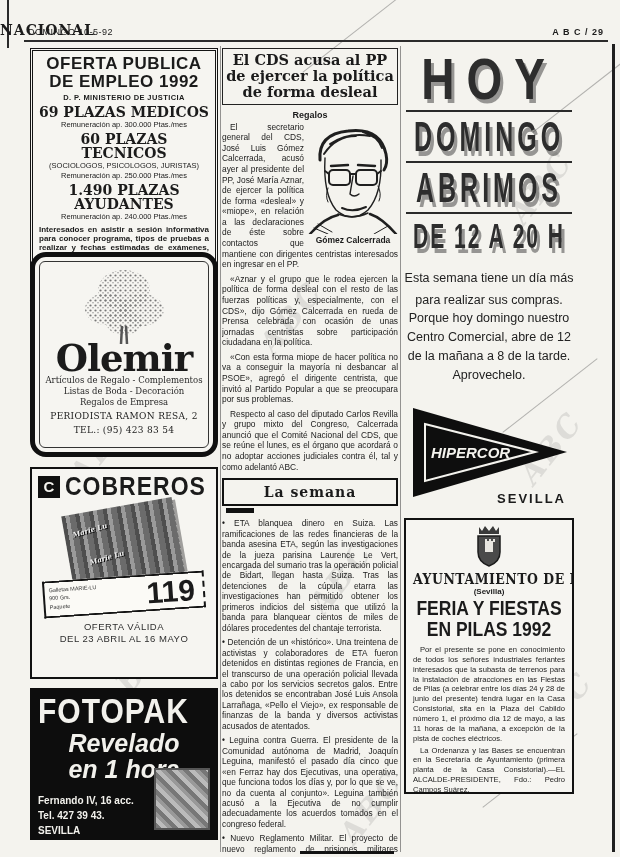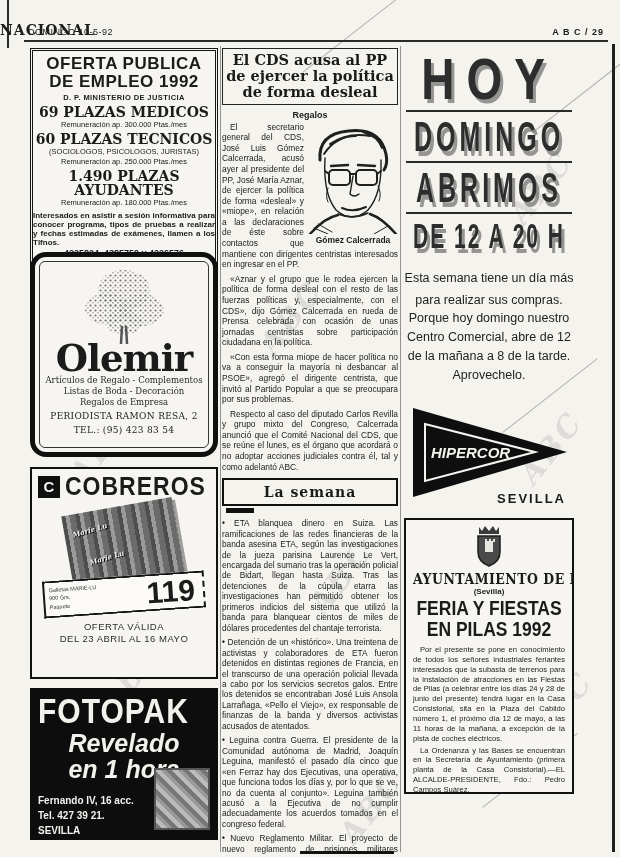--- a/index.html
+++ b/index.html
@@ -19,21 +19,21 @@
   .hdr-date { position:absolute; left:28px; top:27px; font-size:9px; letter-spacing:.5px; }
   .hdr-section { position:absolute; left:0; right:0; top:22px; text-align:left;
                  font:bold 14px "DejaVu Serif",serif; letter-spacing:1px; }
   .hdr-page { position:absolute; right:16px; top:27px; font-size:9px; font-weight:bold; letter-spacing:1px; }
   .hdr-rule { position:absolute; left:24px; right:12px; top:40px; border-top:2px solid #2b2b2b; }
 
   
   .adbox { position:absolute; left:30px; width:188px; box-sizing:border-box; }
 
   .empleo { top:48px; height:220px; border:3px double #141414; background:#f6f5f1;
-            padding:4px 0; text-align:center; }
+            padding:4px 6px; text-align:center; }
   .empleo .t1 { font-size:17px; font-weight:bold; letter-spacing:.5px; line-height:1.05; }
   .empleo .sub { font-size:7.5px; font-weight:bold; margin-top:2px; letter-spacing:.4px; }
   .empleo .plaza { font:bold 14px "DejaVu Serif",serif; margin-top:3px; line-height:1; }
   .empleo .det { font-size:7.5px; margin-top:1px; }
   .empleo .note { font-size:7.5px; margin-top:1px; }
   .empleo .foot { font-size:8px; font-weight:bold; text-align:justify; margin-top:4px; line-height:1.15; }
   .empleo .phones { font-size:9px; font-weight:bold; margin-top:1px; text-align:center; }
 
   .olemir { top:252px; height:205px; border:5px solid #101010; border-radius:16px;
             background:#f6f5f1; padding:4px; }
@@ -143,21 +143,21 @@
   <div class="adbox empleo">
     <div class="t1">OFERTA PUBLICA</div>
     <div class="t1">DE EMPLEO 1992</div>
     <div class="sub">D. P. MINISTERIO DE JUSTICIA</div>
     <div class="plaza">69 PLAZAS MEDICOS</div>
     <div class="det">Remuneración ap. 300.000 Ptas./mes</div>
     <div class="plaza">60 PLAZAS TECNICOS</div>
     <div class="note">(SOCIOLOGOS, PSICOLOGOS, JURISTAS)</div>
     <div class="det">Remuneración ap. 250.000 Ptas./mes</div>
     <div class="plaza">1.490 PLAZAS AYUDANTES</div>
-    <div class="det">Remuneración ap. 180.000 Ptas./mes</div>
+    <div class="det">Remuneración ap. 240.000 Ptas./mes</div>
     <div class="foot">Interesados en asistir a sesión informativa para conocer programa, tipos de pruebas a realizar y fechas estimadas de exámenes, llamen a los Tlfnos.</div>
     <div class="phones">4225824, 4385750 y 4226576</div>
   </div>
 
   <div class="adbox olemir">
     <div class="inner">
       <svg width="110" height="82" viewBox="0 0 110 82">
         <defs>
           <pattern id="dots" width="5" height="5" patternUnits="userSpaceOnUse">
             <circle cx="1.5" cy="1.5" r="1.1" fill="#777"></circle>
@@ -203,21 +203,21 @@
   </div>
 
   <div class="adbox fotopak">
     <div class="fp-brand">FOTOPAK</div>
     <div class="fp-tag">
       <div>Revelado</div>
       <div>en 1 hora</div>
     </div>
     <div class="fp-small">
       <div>Fernando IV, 16 acc.</div>
-      <div>Tel. 427 39 21.</div>
+      <div>Tel. 427 39 43.</div>
       <div>SEVILLA</div>
     </div>
     <div class="film"></div>
   </div>
 
   <div class="center-col">
     <div class="headline">El CDS acusa al PP de ejercer la política de forma desleal</div>
     <div class="dateline">Regalos</div>
 
     <div class="article">

